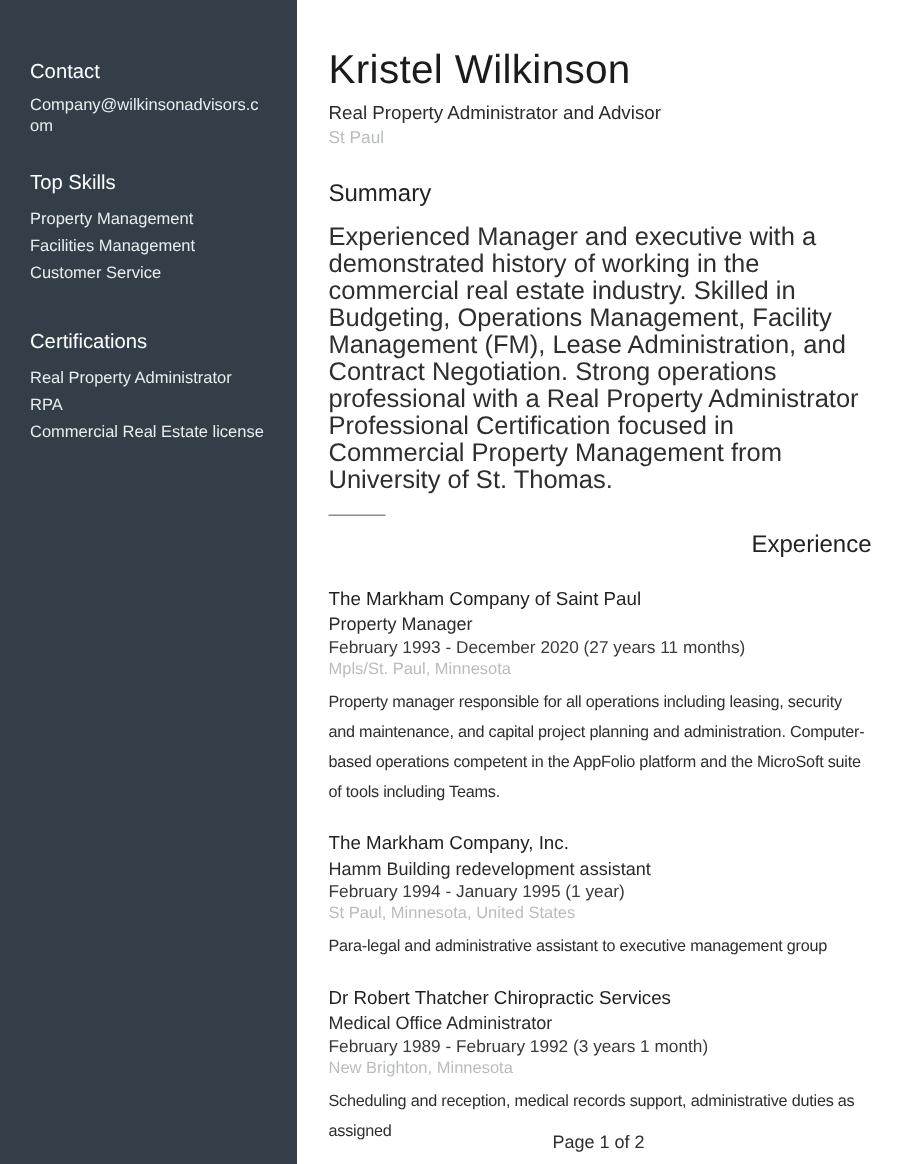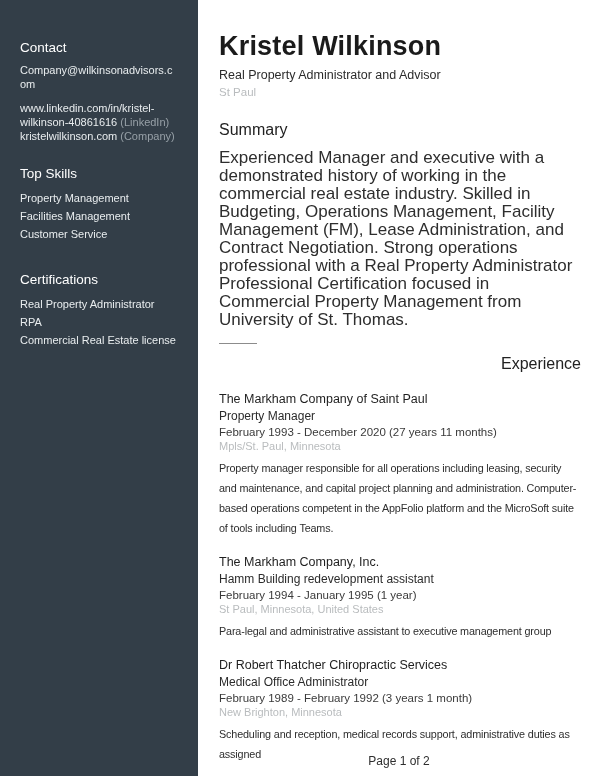--- a/index.html
+++ b/index.html
@@ -37,21 +37,21 @@
   .certs-heading { margin-top:28px; line-height:17px; }
 
   
   .main {
     flex:1;
     padding:30px 19px 0 21px;
     position:relative;
     color:#2E2E2E;
   }
   .name {
-    font-size:27px; font-weight:700; color:#1B1B1B;
+    font-size:27px; font-weight:400; color:#1B1B1B;
     line-height:32px; letter-spacing:0.2px;
   }
   .headline {
     margin-top:6px; font-size:12.5px; color:#2B2B2B; line-height:15px;
   }
   .geo {
     margin-top:2px; font-size:11.5px; color:#B9BCBE; line-height:14px;
   }
   .section-heading {
     font-size:16px; font-weight:400; color:#222222; line-height:18px;
@@ -89,24 +89,20 @@
 </head>
 <body>
 
 <div class="page">
 
   <aside class="sidebar">
 
     <section>
       <h2 class="side-heading">Contact</h2>
       <div class="side-text email">Company@wilkinsonadvisors.com</div>
-      <div class="links">
-        <span>www.linkedin.com/in/kristel-wilkinson-40861616</span><span class="side-muted"> (LinkedIn)</span><br>
-        <span>kristelwilkinson.com</span><span class="side-muted"> (Company)</span>
-      </div>
     </section>
 
     <section>
       <h2 class="side-heading skills-heading">Top Skills</h2>
       <ul class="side-list">
         <li>Property Management</li>
         <li>Facilities Management</li>
         <li>Customer Service</li>
       </ul>
     </section>

